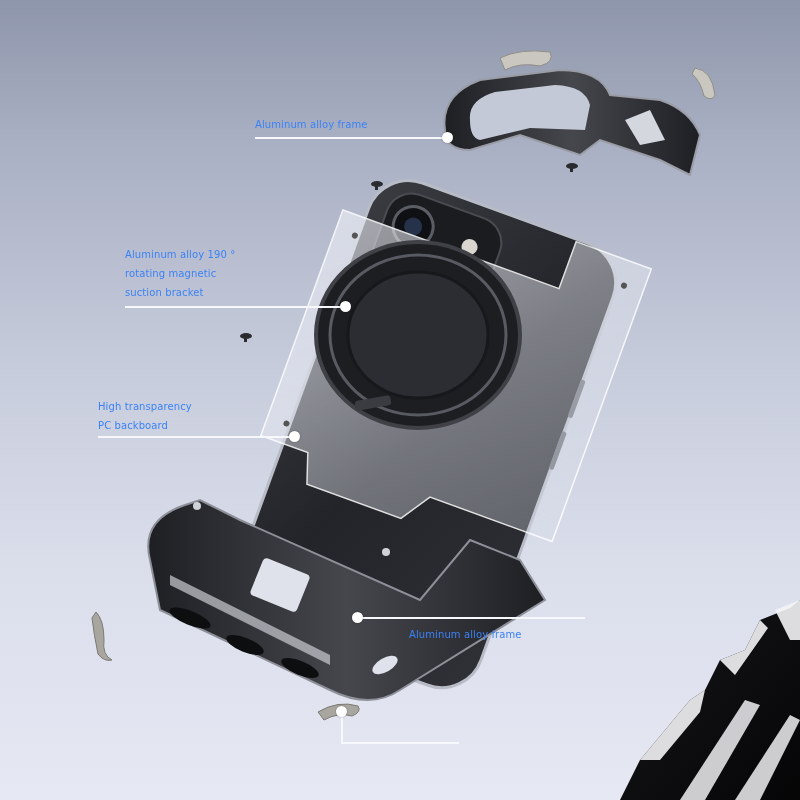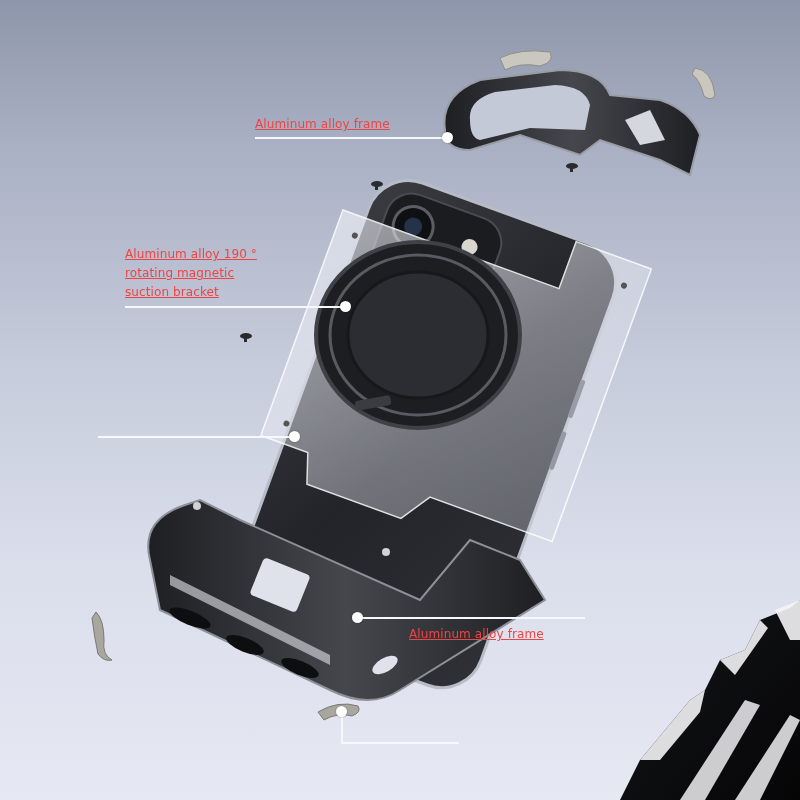--- a/index.html
+++ b/index.html
@@ -4,22 +4,22 @@
 <style>
   html, body { margin: 0; padding: 0; }
   body {
     width: 800px; height: 800px; overflow: hidden; position: relative;
     background: linear-gradient(180deg, #8e96ab 0%, #a9b0c3 18%, #c6cbdb 45%, #dadeeb 70%, #e6e8f3 100%);
     font-family: "DejaVu Sans", "Liberation Sans", sans-serif;
   }
   .stage { position: absolute; inset: 0; }
   svg.art { position: absolute; left: 0; top: 0; width: 800px; height: 800px; }
   .label {
-    position: absolute; color: #ef4444; font-size: 12px; line-height: 19px;
-    letter-spacing: 0.1px; white-space: pre-line; text-decoration: underline;
+    position: absolute; color: #3b82f6; font-size: 10px; line-height: 19px;
+    letter-spacing: 0.1px; white-space: pre-line;
   }
   .leader { position: absolute; height: 2px; background: #f7f8fc; }
   .leader-v { position: absolute; width: 2px; background: #f7f8fc; }
   .dot {
     position: absolute; width: 11px; height: 11px; border-radius: 50%;
     background: #ffffff; box-shadow: 0 0 2px rgba(0,0,0,0.35);
   }
 </style>
 </head>
 <body>
@@ -123,20 +123,22 @@
   <div class="label" style="left:255px; top:115px;">Aluminum alloy frame</div>
   <div class="leader" style="left:255px; top:137px; width:190px;"></div>
   <div class="dot" style="left:442px; top:132px;"></div>
 
   <div class="label" style="left:125px; top:245px;">Aluminum alloy 190 °
 rotating magnetic
 suction bracket</div>
   <div class="leader" style="left:125px; top:306px; width:218px;"></div>
   <div class="dot" style="left:340px; top:301px;"></div>
 
+  <div class="label" style="left:98px; top:397px;">High transparency
+PC backboard</div>
   <div class="leader" style="left:98px; top:436px; width:194px;"></div>
   <div class="dot" style="left:289px; top:431px;"></div>
 
   <div class="label" style="left:409px; top:625px;">Aluminum alloy frame</div>
   <div class="leader" style="left:360px; top:617px; width:225px;"></div>
   <div class="dot" style="left:352px; top:612px;"></div>
 
   <div class="leader-v" style="left:341px; top:710px; height:34px;"></div>
   <div class="leader" style="left:341px; top:742px; width:118px;"></div>
   <div class="dot" style="left:336px; top:706px;"></div>

